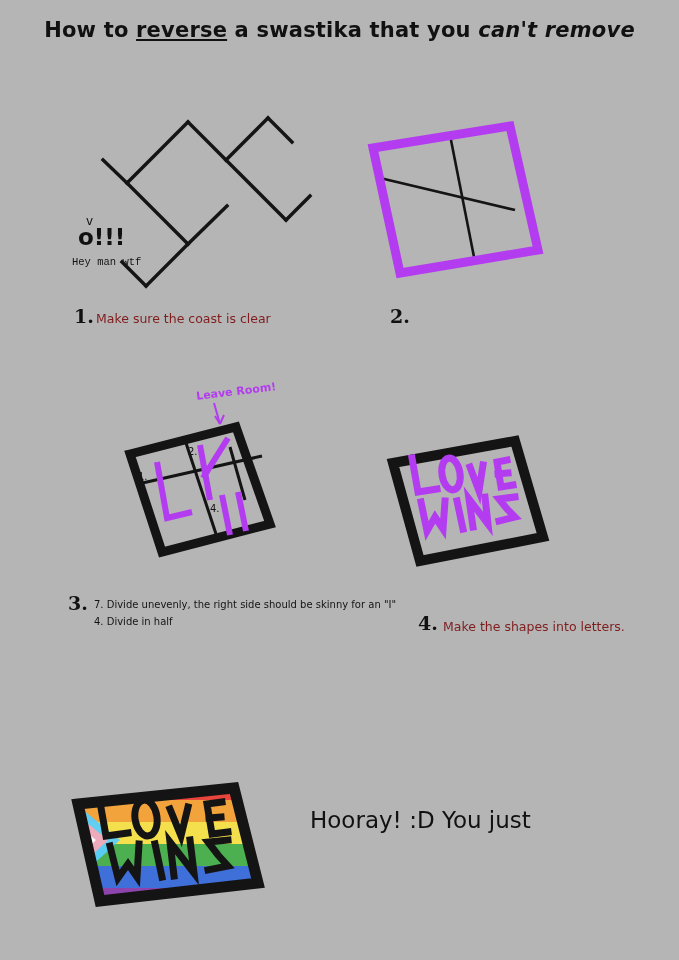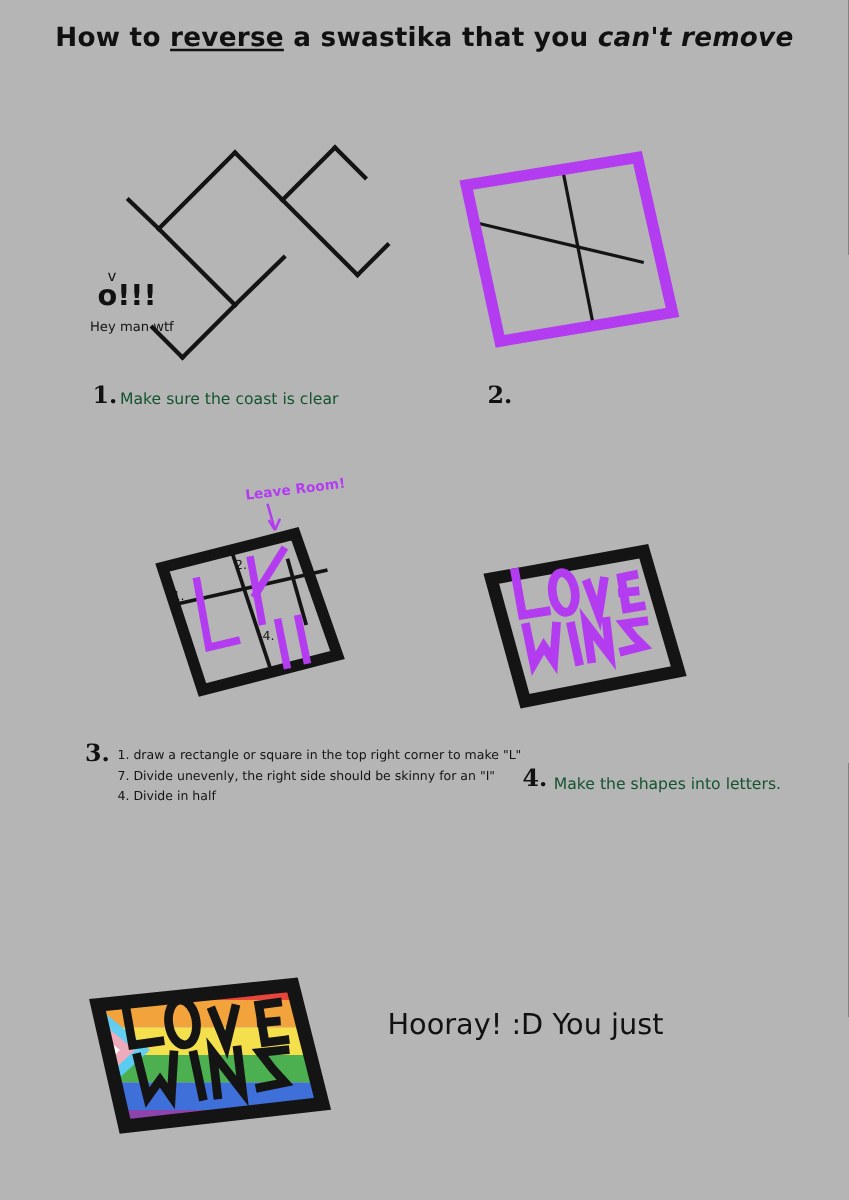--- a/index.html
+++ b/index.html
@@ -46,40 +46,40 @@
   }
   .stepnum {
     font-family: "DejaVu Serif", serif;
     font-weight: bold;
     color: #111;
   }
 
   
   .caption {
     font-size: 11.5px;
-    color: #14532d;
+    color: #7f1d1d;
   }
 
   
   #step1-num { left: 74px; top: 305px; font-size: 19px; }
   #step1-text { left: 96px; top: 311px; font-size: 12.5px; width: 250px; }
 
   #oh-text {
     left: 78px; top: 222px;
     font-size: 23px; font-weight: bold;
     font-family: "DejaVu Sans", sans-serif;
     color: #111;
   }
   #oh-caret {
     left: 86px; top: 213px;
     font-size: 12px; color: #111;
   }
   #heyman {
     left: 72px; top: 255px;
-    font-size: 10.5px; color: #141414;
+    font-size: 10.5px; color: #141414; font-family: Liberation Mono, monospace;
   }
 
   
   #step2-num { left: 390px; top: 305px; font-size: 19px; }
   #step2-text { left: 415px; top: 312px; font-size: 11.5px; width: 215px; }
 
   
   #step3-num { left: 68px; top: 592px; font-size: 19px; }
   #step3-list { left: 94px; top: 598px; font-size: 10px; width: 290px; }
   #step3-list div { margin-bottom: 3px; white-space: nowrap; }
@@ -186,21 +186,20 @@
     </g>
 
     <text x="28" y="80" font-size="10" fill="#141414" font-family="DejaVu Sans">1.</text>
     <text x="78" y="55" font-size="10" fill="#141414" font-family="DejaVu Sans">2.</text>
     <text x="42" y="136" font-size="10" fill="#141414" font-family="DejaVu Sans">3.</text>
     <text x="100" y="112" font-size="10" fill="#141414" font-family="DejaVu Sans">4.</text>
   </svg>
 
   <div id="step3-num" class="abs stepnum">3.</div>
   <div id="step3-list" class="abs hand">
-    <div>1. draw a rectangle or square in the top right corner to make "L"</div>
     <div>7. Divide unevenly, the right side should be skinny for an "I"</div>
     <div>4. Divide in half</div>
   </div>
 
   <svg class="abs" style="left:375px; top:425px;" width="190" height="160" viewBox="0 0 190 160">
     <g fill="none" stroke="#141414" stroke-width="10" stroke-linejoin="miter">
       <path d="M 18 38 L 140 16 L 168 112 L 45 136 Z"></path>
     </g>
 
     <g fill="none" stroke="#b43cf0" stroke-width="7" stroke-linecap="square">

